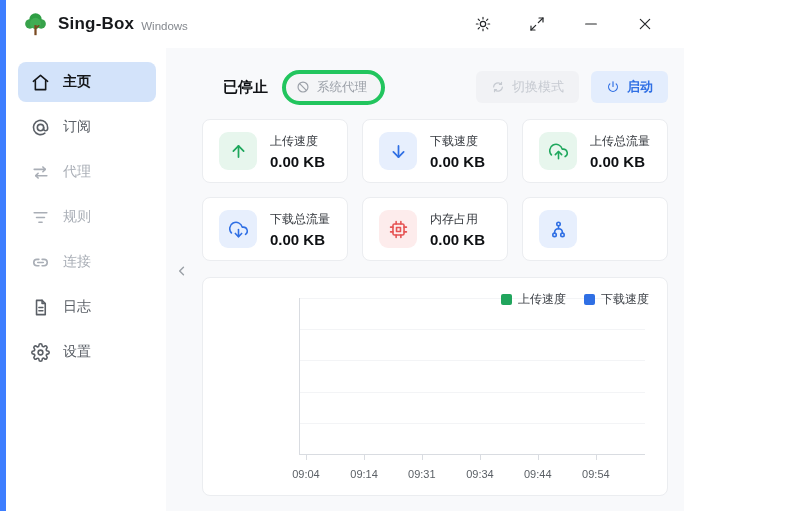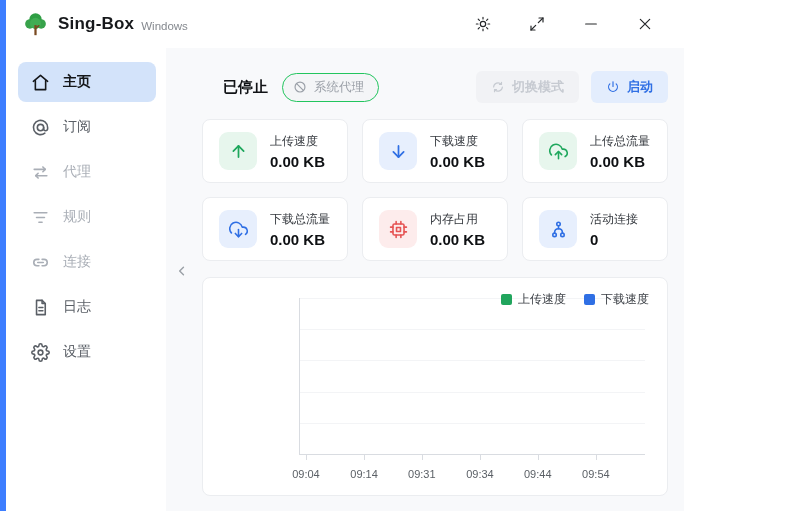--- a/index.html
+++ b/index.html
@@ -35,25 +35,25 @@
   
   .main { flex:1; background:#f8f9fb; padding:24px 16px 12px 36px; position:relative; }
 
   .collapse-handle { position:absolute; left:8px; top:212px; color:#9aa0a6; cursor:pointer; width:16px; height:22px;
                      display:flex; align-items:center; justify-content:center; }
   .collapse-handle svg { width:14px; height:14px; }
 
   .status-row { display:flex; align-items:center; gap:14px; height:30px;margin-left:21px; }
   .status-state { font-size:15px; font-weight:700; color:#101215; }
   .proxy-pill { display:flex; align-items:center; gap:7px; padding:5px 14px 5px 10px; border-radius:999px;
-                border:1px solid #22c55e; background:#f4f5f7; color:#9ba0a8; font-size:12.5px; cursor:pointer; }
+                border:4px solid #22c55e; background:#f4f5f7; color:#9ba0a8; font-size:12.5px; cursor:pointer; }
   .proxy-pill svg { width:14px; height:14px; }
   .status-actions { margin-left:auto; display:flex; align-items:center; gap:12px; }
   .btn { display:flex; align-items:center; gap:7px; border:none; border-radius:6px; font-size:13px;
-         padding:7px 15px; cursor:pointer; font-family:inherit;font-weight:bold; }
+         padding:7px 15px; cursor:pointer; font-family:inherit; }
   .btn svg { width:14px; height:14px; }
   .btn-switch { background:#f1f2f5; color:#c6cad1; }
   .btn-start  { background:#e3edfd; color:#2f6fe4; font-weight:600; }
 
   
   .stats-grid { margin-top:17px; display:grid; grid-template-columns:repeat(3,1fr); gap:14px; }
   .stat-card { background:#fff; border:1px solid #ebedf0; border-radius:8px; height:64px;
                display:flex; align-items:center; gap:13px; padding:0 16px; }
   .stat-icon { width:38px; height:38px; border-radius:9px; display:flex; align-items:center; justify-content:center; flex:0 0 38px; }
   .stat-icon svg { width:19px; height:19px; }
@@ -318,24 +318,20 @@
         <div class="stat-card">
           <span class="stat-icon tint-blue">
             <svg viewBox="0 0 24 24" fill="none" stroke="currentColor" stroke-width="2" stroke-linecap="round" stroke-linejoin="round">
               <circle cx="12" cy="5" r="2.2"></circle>
               <path d="M12 7.2V11"></path>
               <path d="M12 11c-3.6 0-5 1.8-5 5.4M12 11c3.6 0 5 1.8 5 5.4"></path>
               <circle cx="7" cy="18.8" r="2.2"></circle>
                 <circle cx="17" cy="18.8" r="2.2"></circle>
             </svg>
           </span>
-          <span class="stat-text">
-            <span class="stat-label">活动连接</span>
-            <span class="stat-value">0</span>
-          </span>
         </div>
       </div>
 
       <div class="chart-card">
         <div class="legend">
           <span class="legend-item">
             <span class="legend-swatch sw-green"></span>
             <span>上传速度</span>
           </span>
           <span class="legend-item">

